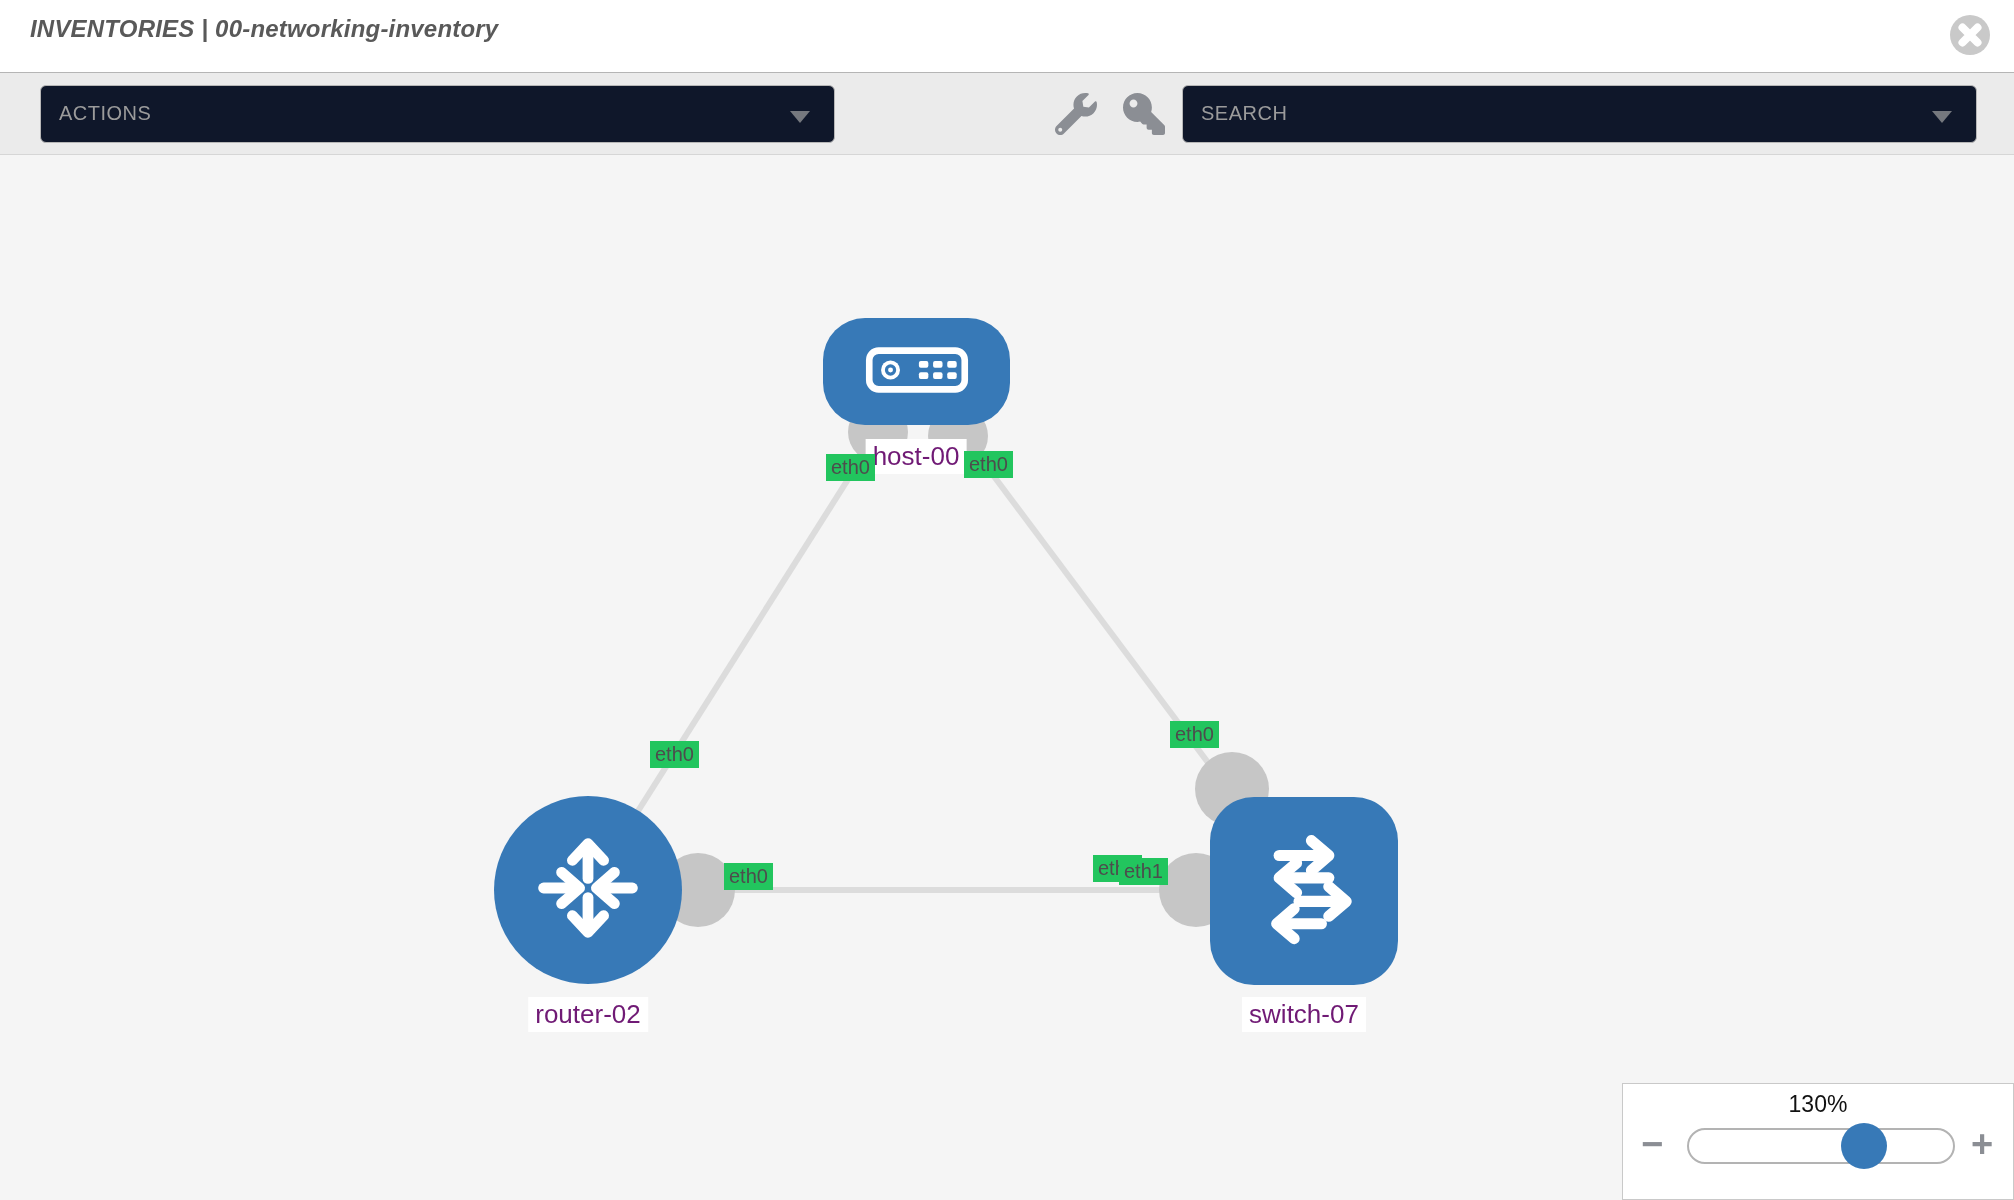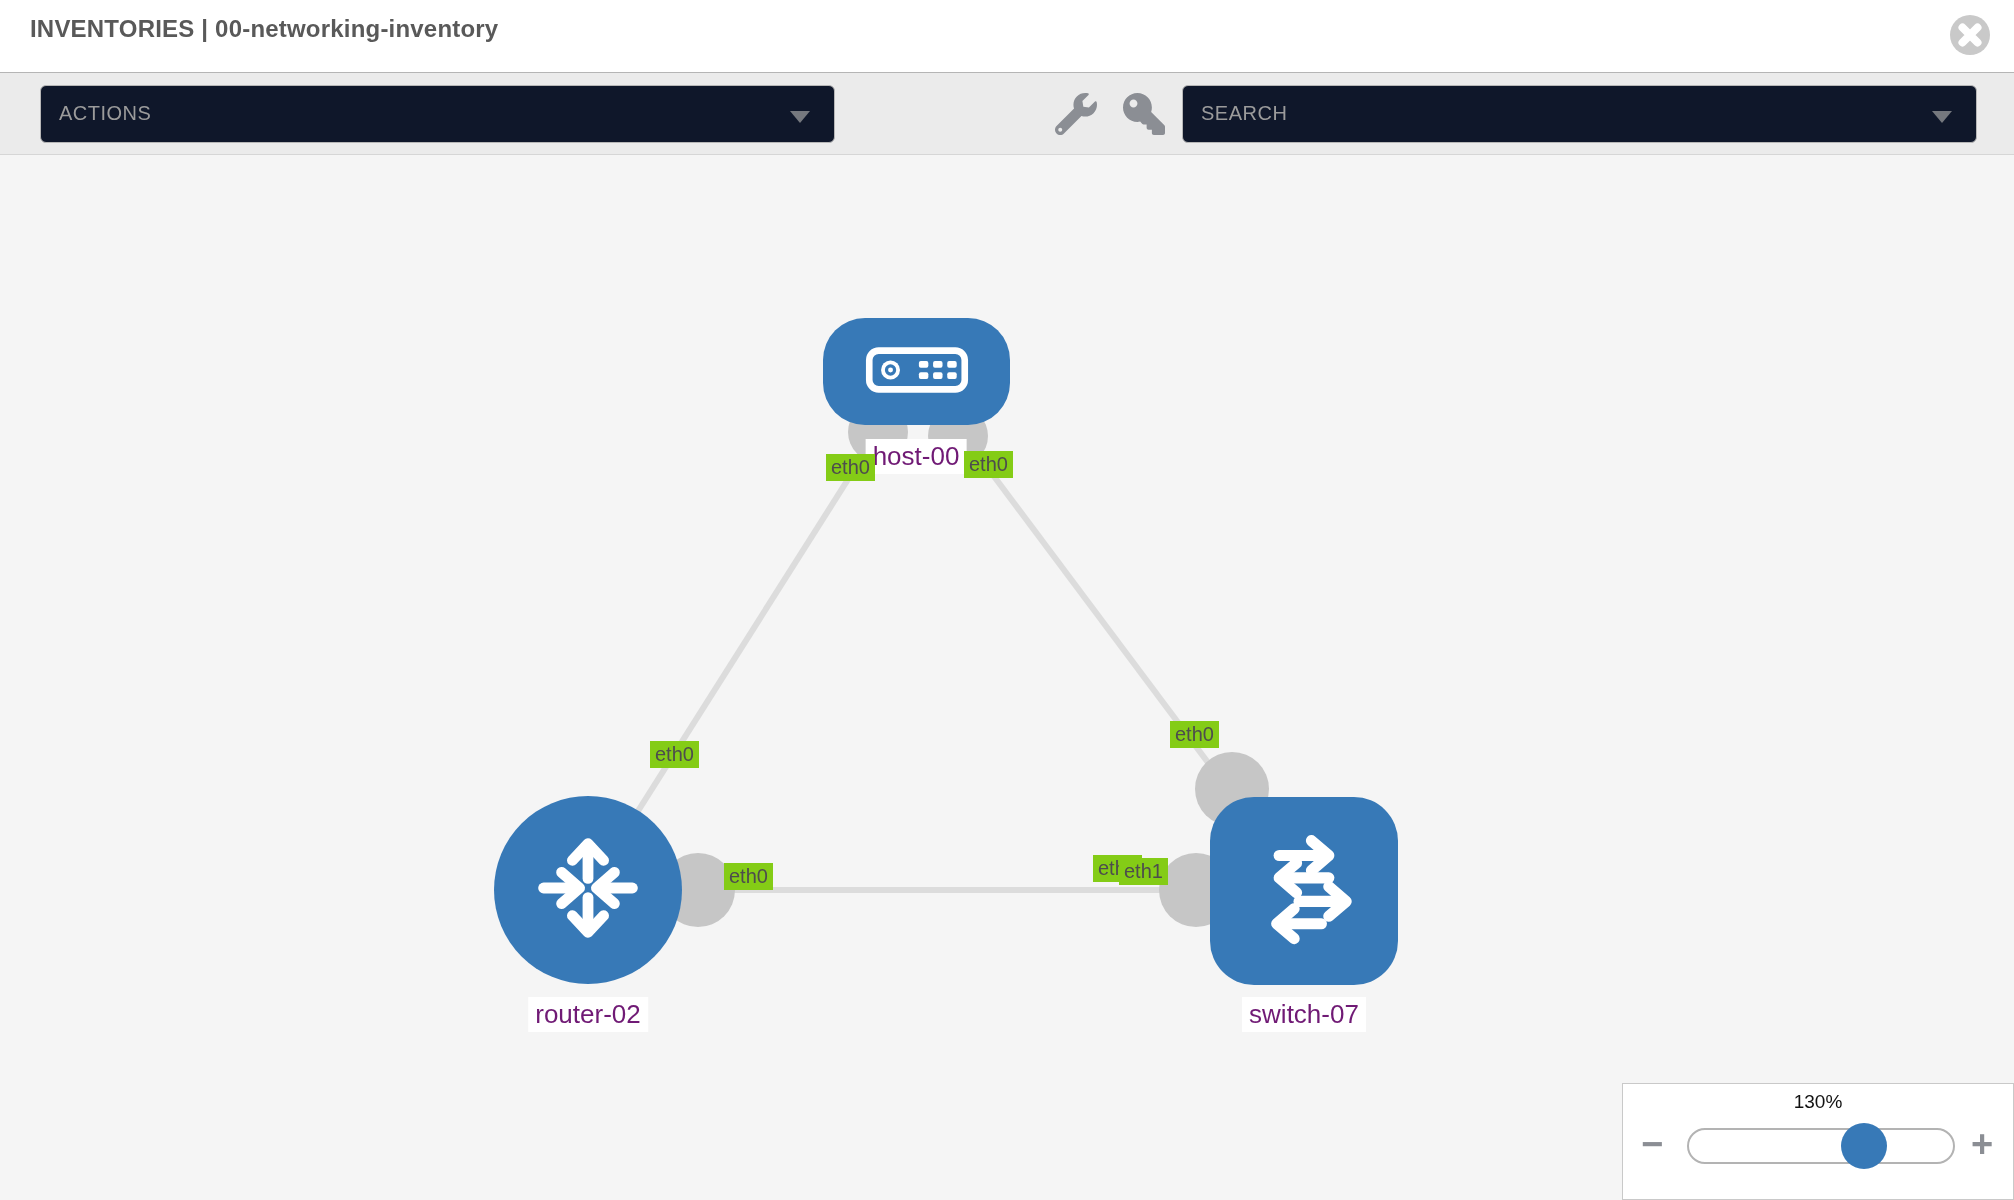--- a/index.html
+++ b/index.html
@@ -1,21 +1,21 @@
 <!DOCTYPE html>
 <html><head>
 <meta charset="utf-8">
 <style>
   * { margin:0; padding:0; box-sizing:border-box; }
   html,body { width:2014px; height:1200px; overflow:hidden; background:#fff;
               font-family:"Liberation Sans", sans-serif; }
   .app { position:relative; width:2014px; height:1200px; }
 
   
-  .header { position:absolute; left:0; top:0; width:2014px; height:72px; background:#fff; }
+  .header { position:absolute; left:0; top:0; width:2014px; height:72px; background:#fff;font-style:italic; }
   .header-title { position:absolute; left:30px; top:15px; font-size:24px; font-weight:700;
                   color:#595959; letter-spacing:.2px; }
   .close-btn { position:absolute; left:1948px; top:13px; width:44px; height:44px;
                border:none; background:transparent; cursor:pointer; }
 
   
   .toolbar { position:absolute; left:0; top:72px; width:2014px; height:83px;
              background:#ebebeb; border-top:1px solid #b5b5b5; border-bottom:1px solid #d6d6d6; }
   .dd { position:absolute; top:12px; height:58px; background:#0f172a;
         border:1px solid #b7b7b7; border-radius:6px; cursor:pointer; }
@@ -38,36 +38,36 @@
   .node-host   { left:823px;  top:163px; width:187px; height:107px; border-radius:42px; }
   .node-router { left:494px;  top:641px; width:188px; height:188px; border-radius:50%; }
   .node-switch { left:1210px; top:642px; width:188px; height:188px; border-radius:44px; }
 
   .node-label { position:absolute; transform:translateX(-50%); background:#fff; color:#701a75;
                 font-size:26px; padding:2px 7px; white-space:nowrap; }
   .lbl-host   { left:916px;  top:284px; }
   .lbl-router { left:588px;  top:842px; }
   .lbl-switch { left:1304px; top:842px; }
 
-  .chip { position:absolute; background:#84cc16; color:#4d4d4d; font-size:20px;
+  .chip { position:absolute; background:#22c55e; color:#4d4d4d; font-size:20px;
           padding:2px 5px; white-space:nowrap; }
   .chip-host-left    { left:826px;  top:299px; }
   .chip-host-right   { left:964px;  top:296px; }
   .chip-mid-router   { left:650px;  top:586px; }
   .chip-switch-top   { left:1170px; top:566px; }
   .chip-rs-router    { left:724px;  top:708px; }
   .chip-overlap      { left:1093px; top:703px; width:110px; height:34px; }
   .chip-overlap .chip-behind { left:0;  top:-3px; position:absolute; }
   .chip-overlap .chip-front  { left:26px; top:0;  position:absolute;text-align:right; }
 
   
   .zoom-panel { position:absolute; left:1622px; top:1083px; width:392px; height:117px;
                 background:#fff; border:1px solid #c9c9c9; }
   .zoom-level { position:absolute; left:0; top:7px; width:100%; text-align:center;
-                font-size:19px; color:#111; }
+                font-size:23px; color:#111; }
   .zoom-minus, .zoom-plus { position:absolute; top:38px; border:none; background:transparent;
                 font-size:38px; font-weight:700; color:#8b8e94; line-height:44px; cursor:pointer; }
   .zoom-minus { left:18px; }
   .zoom-plus  { left:348px; }
   .zoom-track { position:absolute; left:64px; top:44px; width:268px; height:36px;
                 background:#fff; border:2px solid #b3b3b3; border-radius:18px; cursor:pointer; }
   .zoom-handle { position:absolute; left:218px; top:39px; width:46px; height:46px;
                  border-radius:50%; background:#3779b7; cursor:grab; }
 
   .icon-gray { fill:#8b8e94; }

